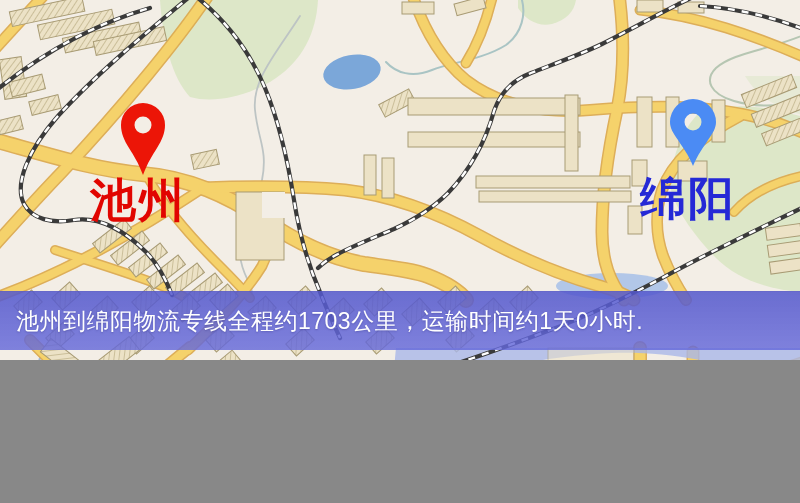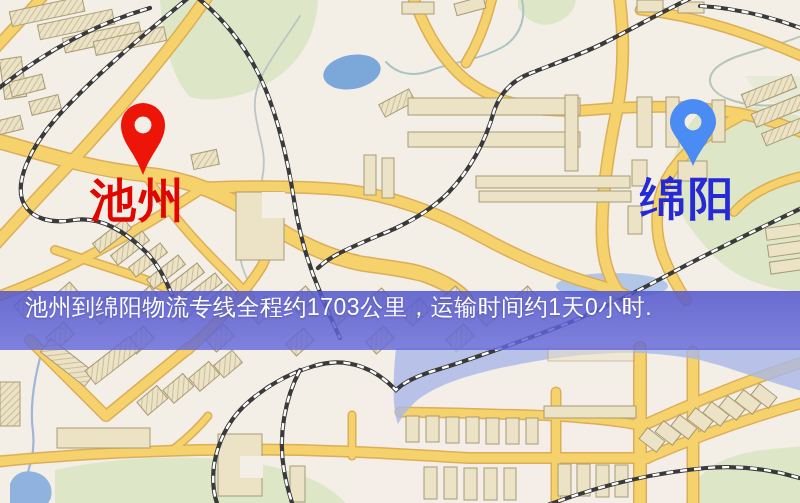--- a/index.html
+++ b/index.html
@@ -1,39 +1,39 @@
 <!DOCTYPE html>
 <html><head>
 <meta charset="utf-8">
 <style>
   html,body{margin:0;padding:0;background:#888;}
   .stage{
-    position:relative;width:800px;height:503px;overflow:hidden;
+    position:relative;width:800px;height:360px;overflow:hidden;
     font-family:"Liberation Sans","DejaVu Sans",sans-serif;
     background:#be185d;
   }
   .stage svg{position:absolute;top:0;left:0;display:block;}
   
   .rcase{fill:none;stroke:#dcab52;stroke-linecap:round;stroke-linejoin:round;opacity:.95;}
   .rfill{fill:none;stroke:#f5d26b;stroke-linecap:round;stroke-linejoin:round;}
   
   .wdark{fill:none;stroke:#3a3a3a;stroke-width:4.2;stroke-linecap:round;}
   .wdash{fill:none;stroke:#ffffff;stroke-width:2.4;stroke-dasharray:7 7;stroke-linecap:butt;}
   
   .bp{fill:#ece2c6;stroke:#a89b74;stroke-width:1;}
   .bh{fill:url(#hatch);stroke:#a89b74;stroke-width:1;}
   .bg-notch{fill:#f3eee6;stroke:none;}
   .stream{fill:none;stroke-linecap:round;}
   
   .banner{
     position:absolute;left:0;top:291px;width:800px;height:59px;
     background:linear-gradient(180deg,rgba(84,88,205,.86),rgba(101,105,218,.82));
     border-top:1px solid rgba(60,60,170,.35);
-    display:flex;
-    box-sizing:border-box;padding-left:25px;
+    display:flex;align-items:center;
+    box-sizing:border-box;padding-left:16px;
   }
   .banner-text{
     color:#fff;font-size:23px;letter-spacing:.5px;white-space:nowrap;
     text-shadow:0 1px 2px rgba(40,40,120,.35);
   }
   .city-label{font-weight:600;letter-spacing:2px;font-size:46px;
     font-family:"DejaVu Sans","Liberation Sans",sans-serif;}
 </style>
 </head>
 <body>

